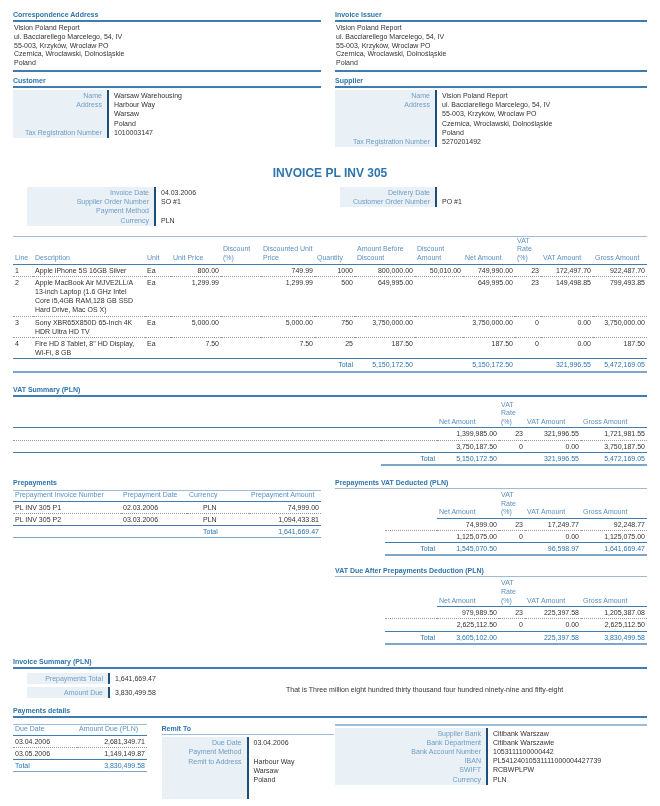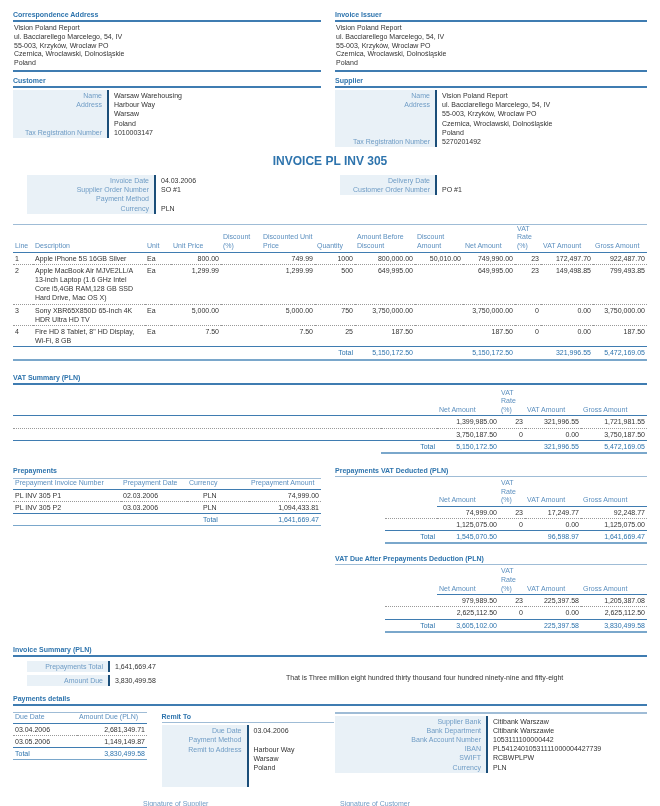--- a/index.html
+++ b/index.html
@@ -14,21 +14,21 @@
   .rule-light { height:1px; background:#9fbcd6; }
   .addr div { line-height:8.8px; height:8.8px; white-space:nowrap; }
   .addr { padding:2px 0 2px 1px; }
   
   .kv { display:flex; align-items:stretch; }
   .kv-l { background:#e9f1f7; color:#6f9cc5; text-align:right; padding:1px 5px 1px 2px; }
   .kv-l > div { height:9.2px; line-height:9.2px; white-space:nowrap; }
   .kv-b { width:2px; background:#1b4e79; }
   .kv-v { padding:1px 0 1px 5px; }
   .kv-v > div { height:9.2px; line-height:9.2px; white-space:nowrap; }
-  .doc-title { text-align:center; color:#2e74ad; font-weight:bold; font-size:12px; margin:7px 0 7px 0; }
+  .doc-title { text-align:center; color:#2e74ad; font-weight:bold; font-size:12px; margin:19px 0 7px 0; }
   
   .tbl { width:100%; border-collapse:collapse; table-layout:fixed; }
   .tbl th { font-weight:normal; color:#5b8fbf; vertical-align:bottom; text-align:left; padding:0 2px 1px 2px; line-height:8.6px; }
   .tbl td { padding:1px 2px; line-height:9.2px; vertical-align:top; word-wrap:break-word; }
   .num { text-align:right; }
   .items { border-top:1.5px solid #9fbcd6; }
   .items th { border-bottom:1.5px solid #3f7cb1; }
   .items td { border-bottom:1px dotted #999; }
   .items tr.total td { border-top:1px solid #3f7cb1; border-bottom:2px solid #7aa7cb; color:#2e74ad; }
   .vatsum th { border-bottom:1px solid #3f7cb1; }

